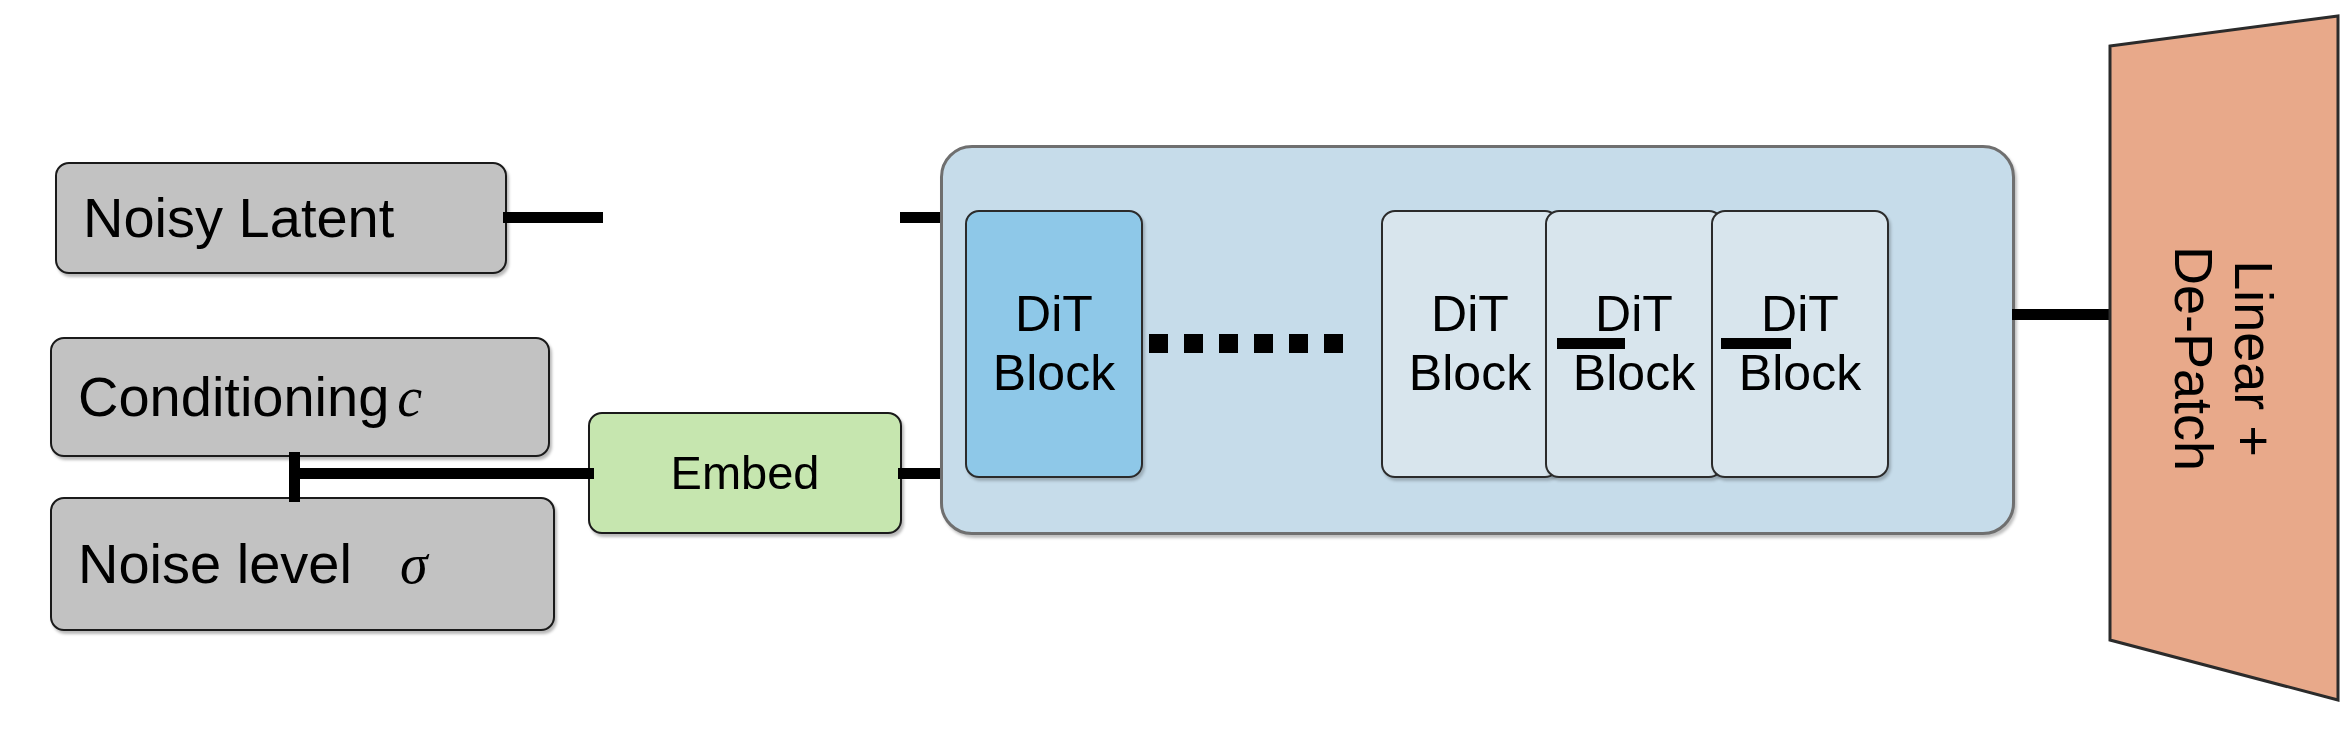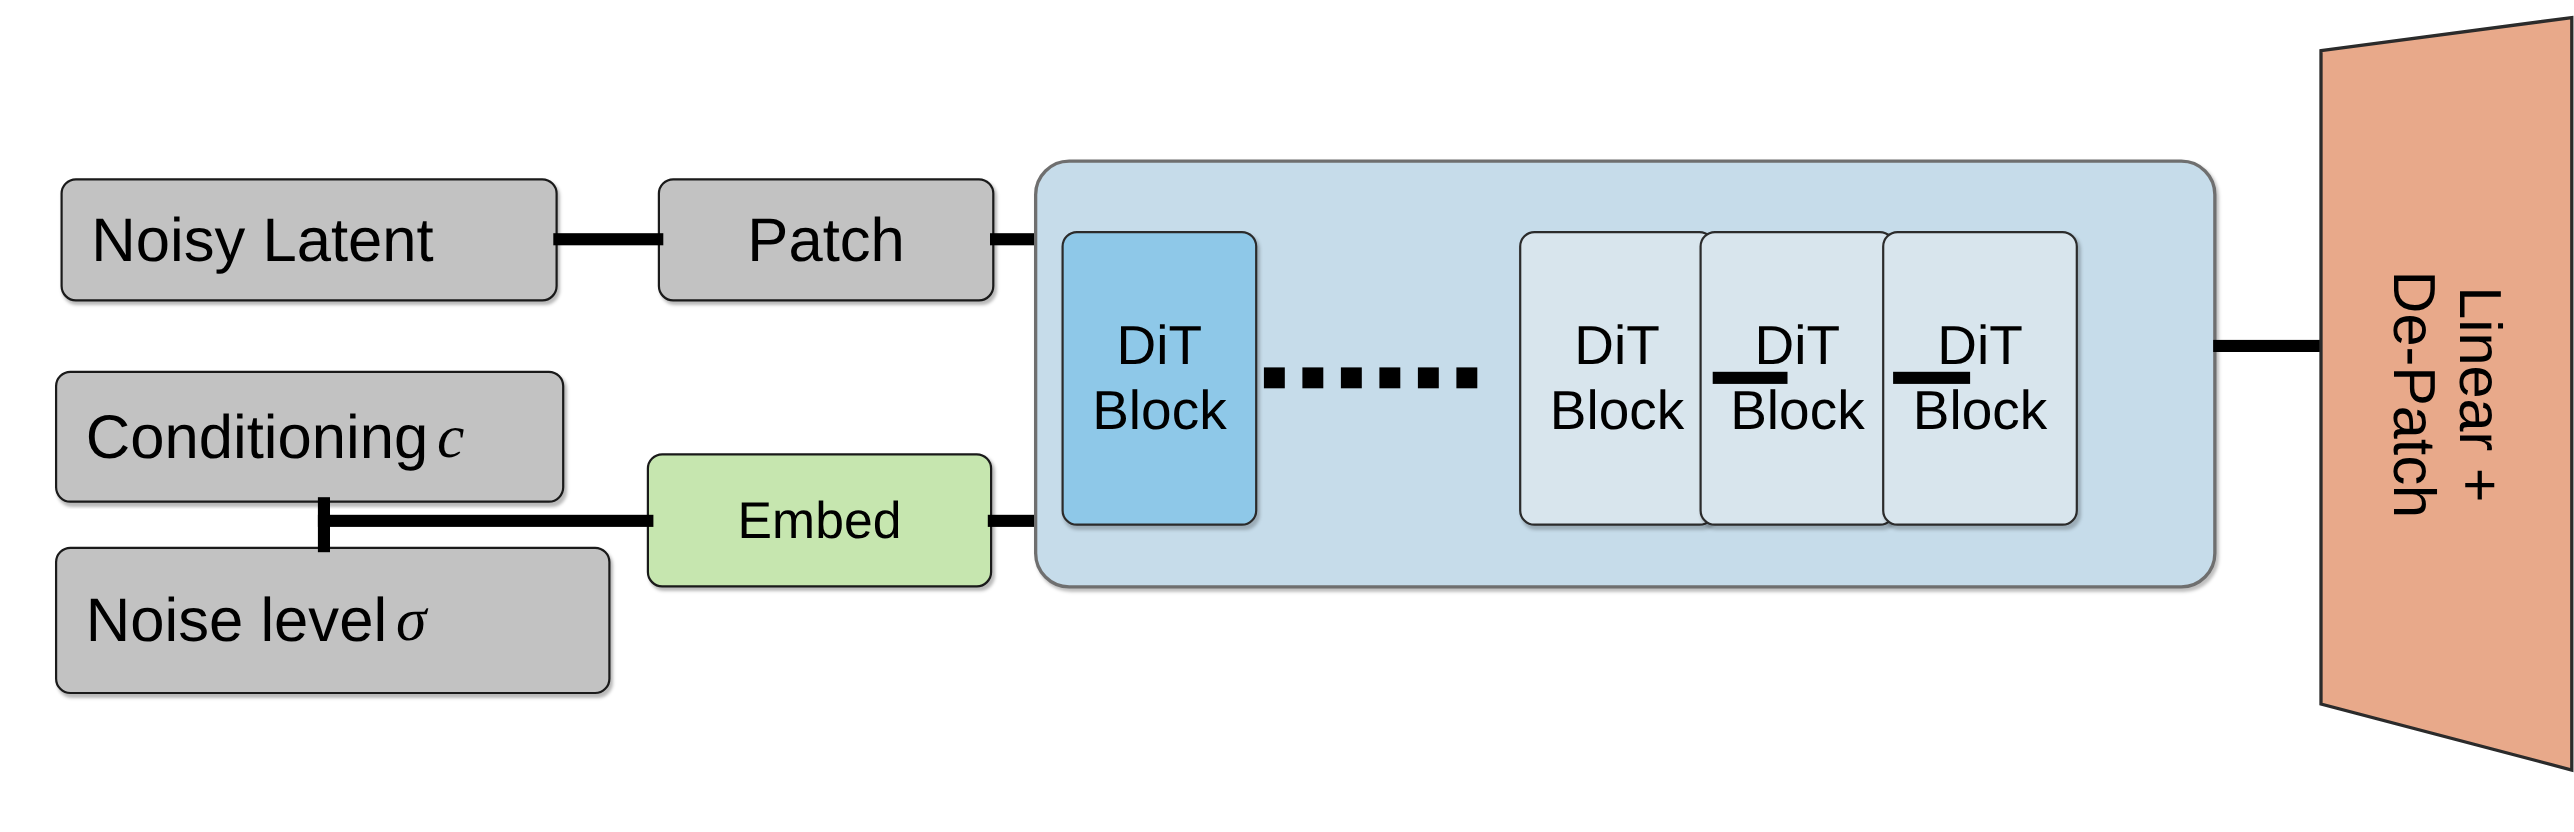--- a/index.html
+++ b/index.html
@@ -37,26 +37,27 @@
 
   .gray   { background: #c2c2c2; }
   .green  { background: #c6e6af; }
 
   
   #noisy-latent {
     left: 55px;  top: 162px;  width: 452px; height: 112px;
     font-size: 56px;
   }
   #conditioning {
-    left: 50px;  top: 337px;  width: 463px; height: 120px;
+    left: 50px;  top: 337px;  width: 500px; height: 120px;
     font-size: 56px;
   }
   #noise-level {
     left: 50px;  top: 497px;  width: 505px; height: 134px;
     font-size: 56px;
+    gap: 40px;
   }
   #patch {
     left: 598px; top: 162px;  width: 306px; height: 112px;
     font-size: 56px;
   }
   #embed {
     left: 588px; top: 412px;  width: 314px; height: 122px;
     font-size: 47px;
   }
   .mathsym {
@@ -179,23 +180,20 @@
   <div class="node gray left-text" id="conditioning">
     <span class="lbl">Conditioning</span>
     <span class="mathsym">c</span>
   </div>
 
   <div class="node gray left-text" id="noise-level">
     <span class="lbl">Noise level</span>
     <span class="mathsym">σ</span>
   </div>
 
-  <div class="node gray center-text" id="patch">
-    <span class="lbl">Patch</span>
-  </div>
 
   <div class="node green center-text" id="embed">
     <span class="lbl">Embed</span>
   </div>
 
   <div class="hline" style="left:503px; top:212px; width:100px;"></div>
 
   <div class="hline" style="left:900px; top:212px; width:62px;"></div>
 
   <div class="vline" style="left:289px; top:452px; height:50px;"></div>

